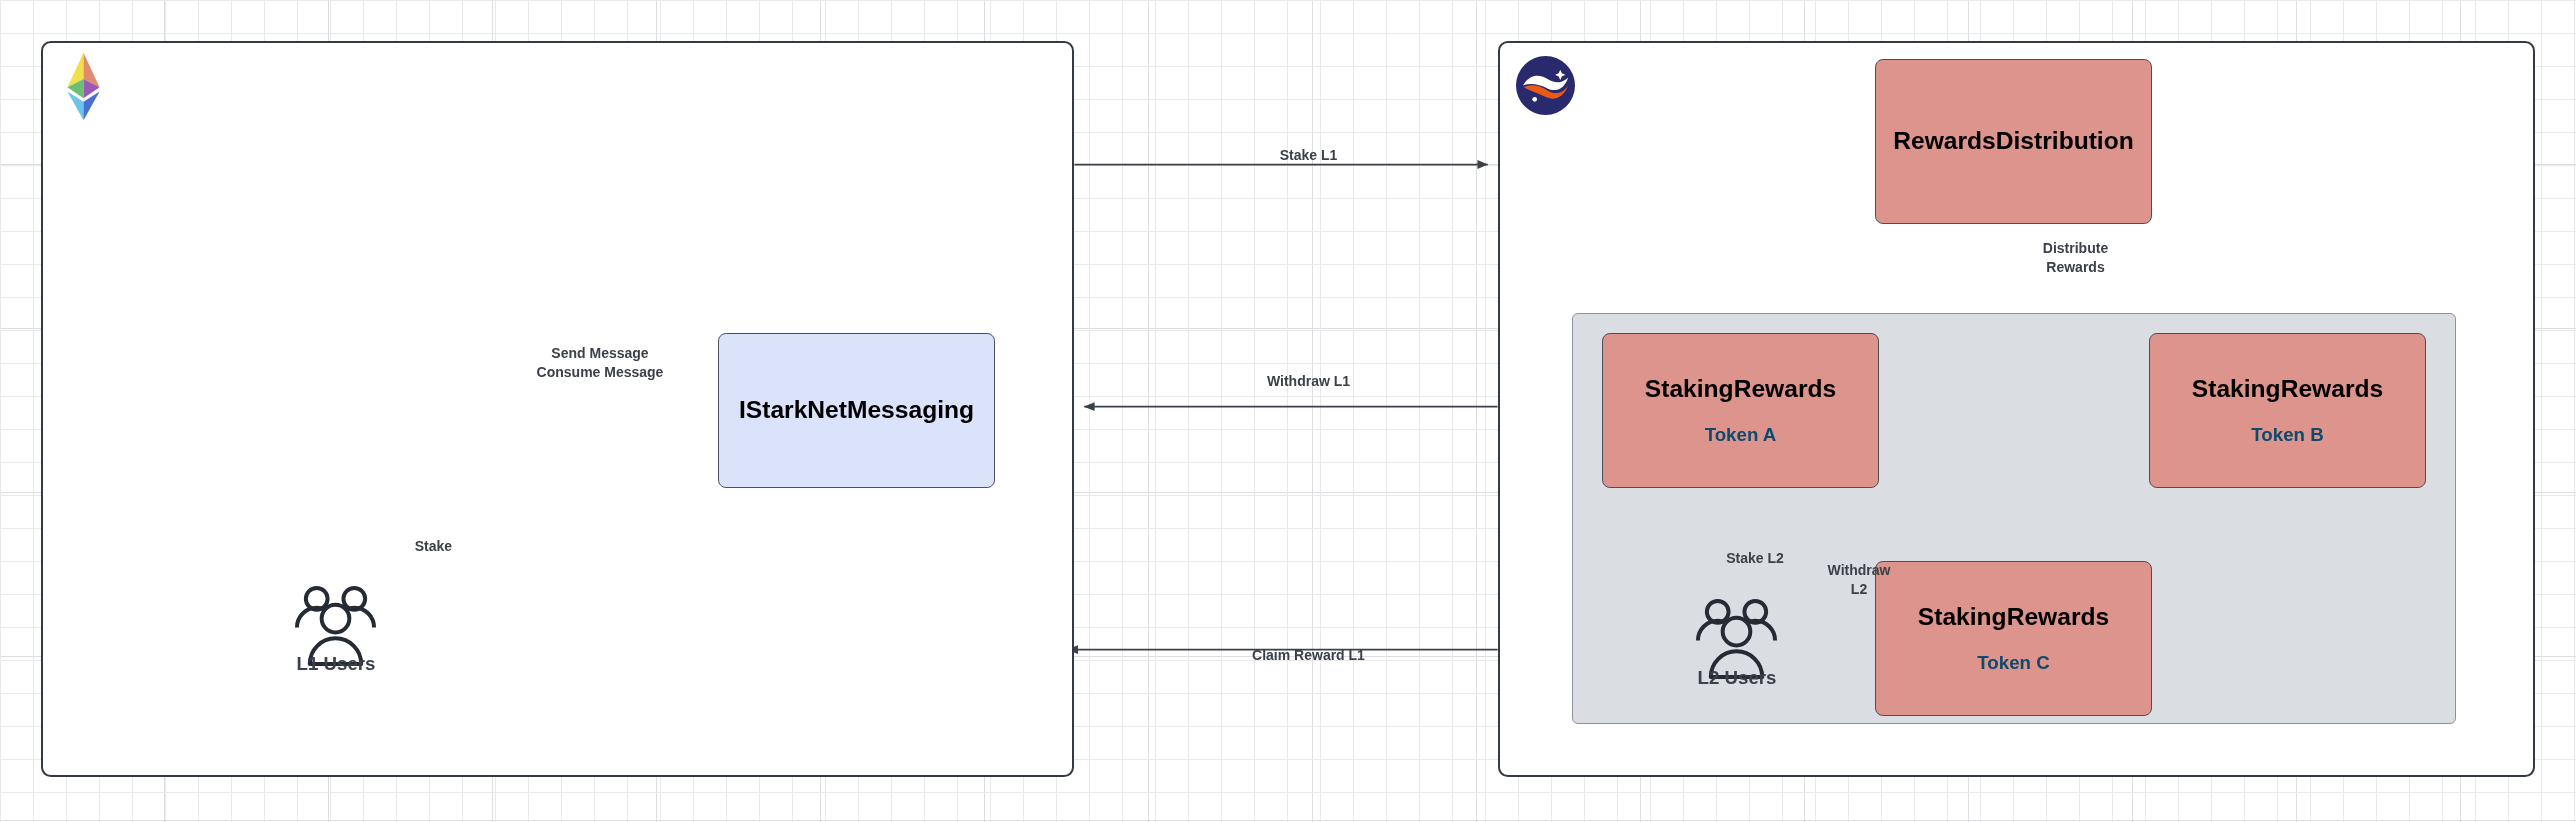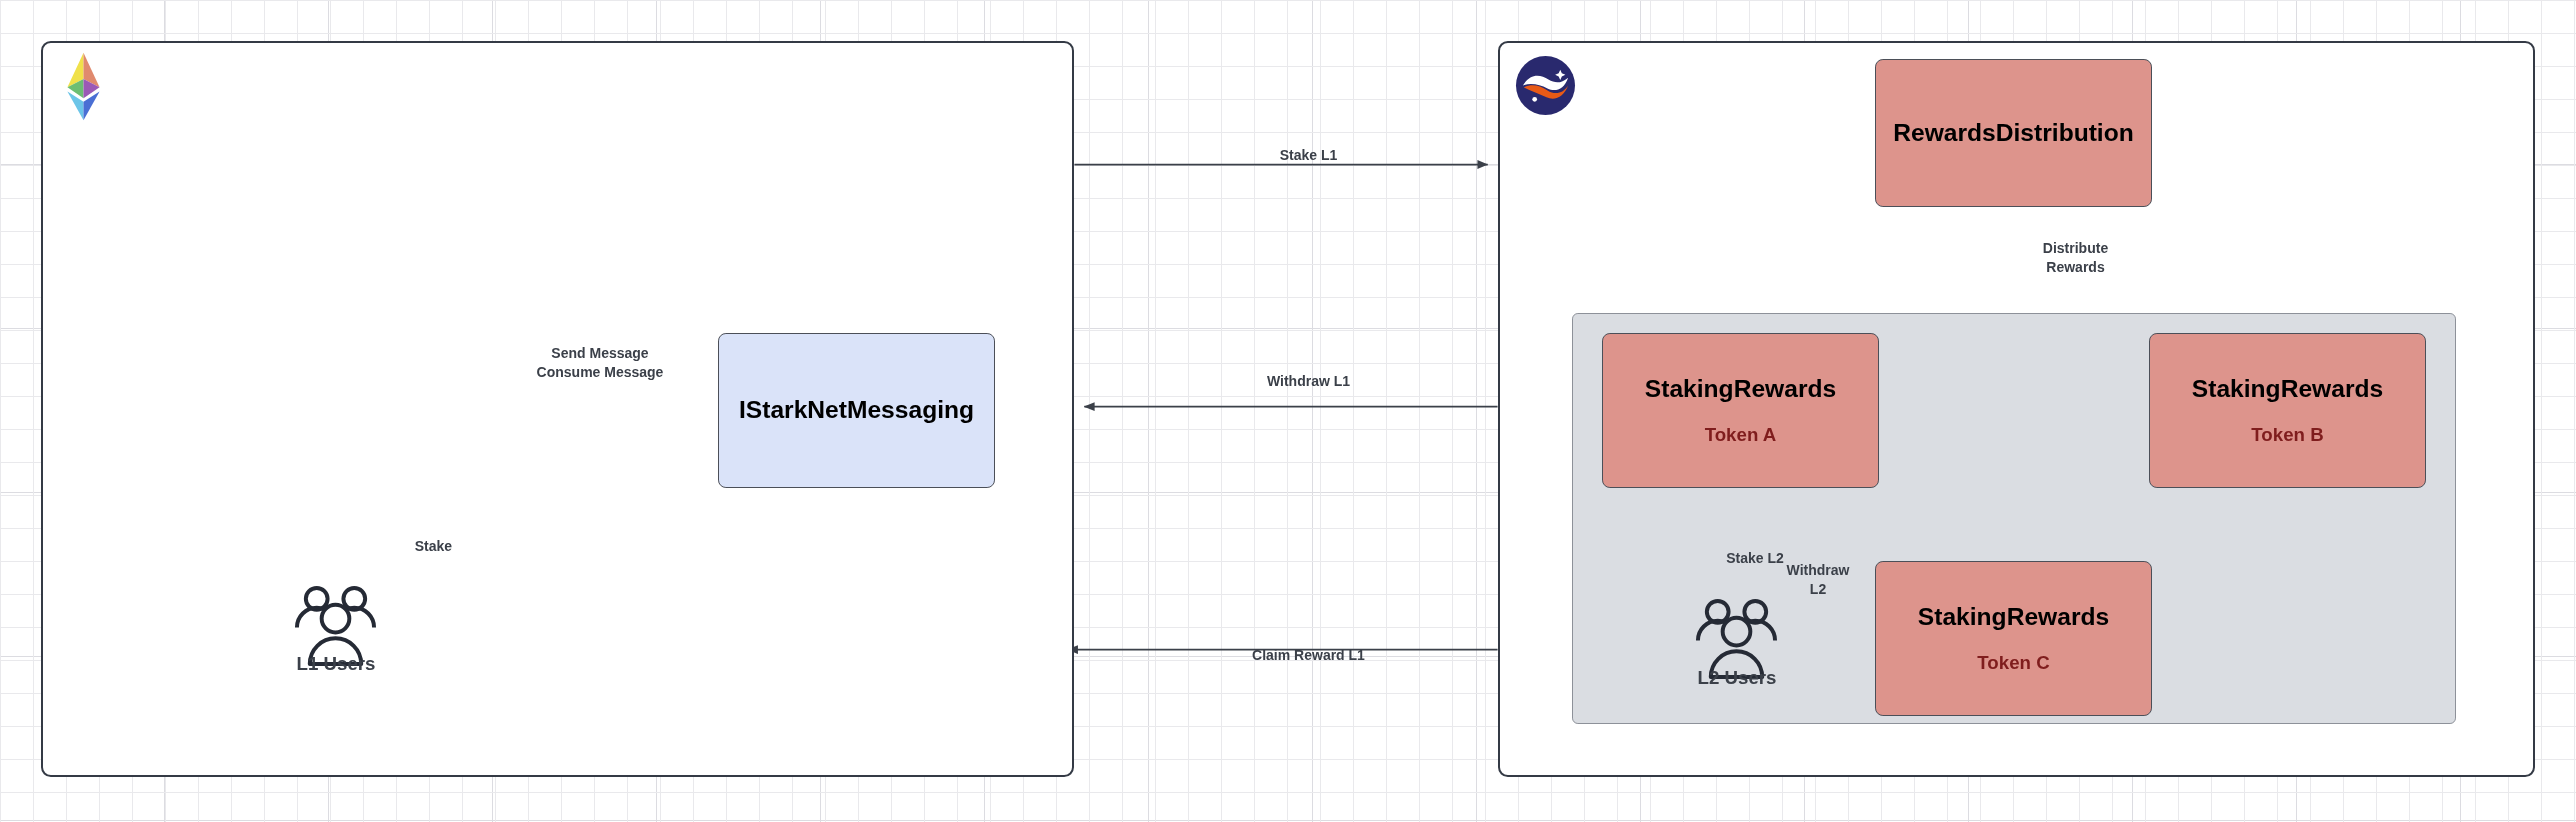--- a/index.html
+++ b/index.html
@@ -55,27 +55,27 @@
   .node.red   { background: #dd948c; }
   .node-title {
     font-size: 24.6px;
     font-weight: bold;
     color: #000000;
     line-height: 1.15;
   }
   .node-sub {
     font-size: 18.7px;
     font-weight: bold;
-    color: #7f1d1d;
+    color: #0c4a6e;
     margin-top: 21.6px;
   }
 
   #staking-bridge     { left: 197px;  top: 333px; width: 277px;  height: 155px; }
   #starknet-messaging { left: 718px;  top: 333px; width: 277px;  height: 155px; }
-  #rewards-distribution { left: 1875px; top: 59px; width: 277px; height: 148px; }
+  #rewards-distribution { left: 1875px; top: 59px; width: 277px; height: 165px; }
 
   
   #l2-group {
     position: absolute;
     left: 1572px; top: 313px; width: 884px; height: 411px;
     background: #dadde2;
     border: 1.6px solid #8d9199;
     border-radius: 5.9px;
     box-sizing: border-box;
   }
@@ -111,21 +111,21 @@
   }
   .edge-label.multiline { white-space: normal; }
 
   #lbl-send-consume { left: 482px;  top: 344px;  width: 236px; }
   #lbl-stake-l1-user{ left: 344px;  top: 537px;  width: 108px; text-align: right; }
   #lbl-stake-l1     { left: 1161px; top: 146px;  width: 295px; }
   #lbl-withdraw-l1  { left: 1161px; top: 372px;  width: 295px; }
   #lbl-claim-l1     { left: 1161px; top: 618px;  width: 295px; margin-top: 28px; }
   #lbl-distribute   { left: 1997px; top: 239px;  width: 157px; }
   #lbl-stake-l2     { left: 1696px; top: 549px;  width: 118px; }
-  #lbl-withdraw-l2  { left: 1761px; top: 561px;  width: 114px; }
+  #lbl-withdraw-l2  { left: 1802px; top: 561px;  width: 114px; }
 
   svg.edges {
     position: absolute;
     left: 0; top: 0;
     width: 2576px; height: 823px;
     pointer-events: none;
   }
 </style>
 </head>
 <body>

